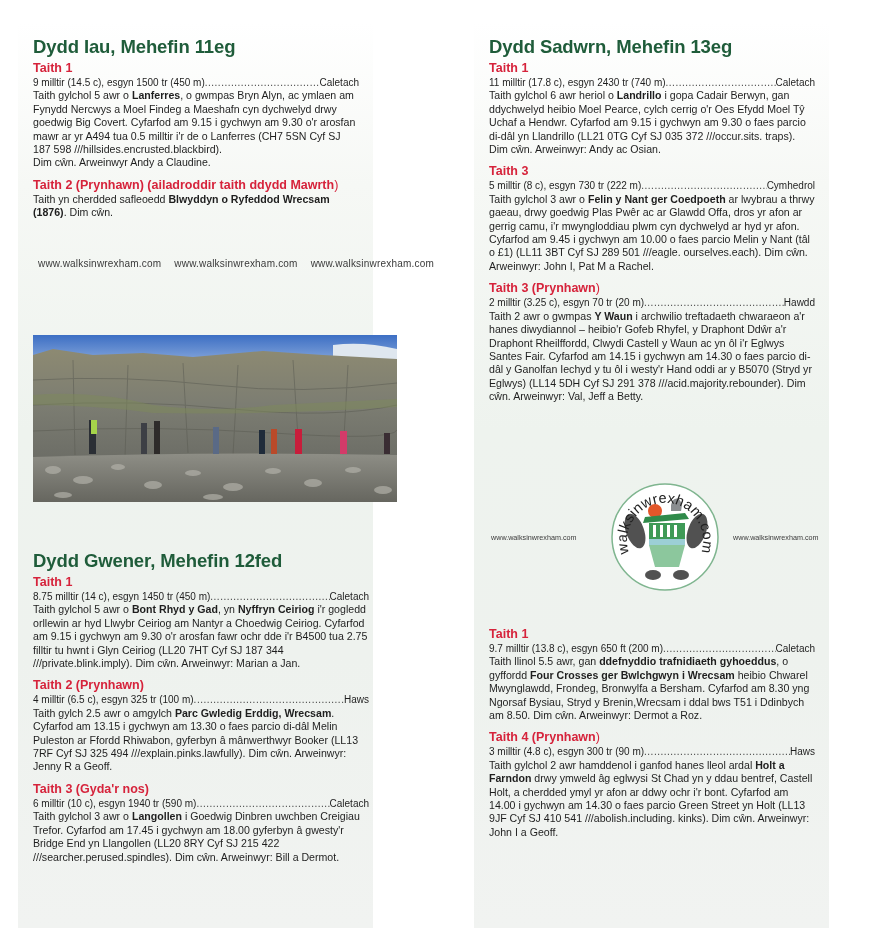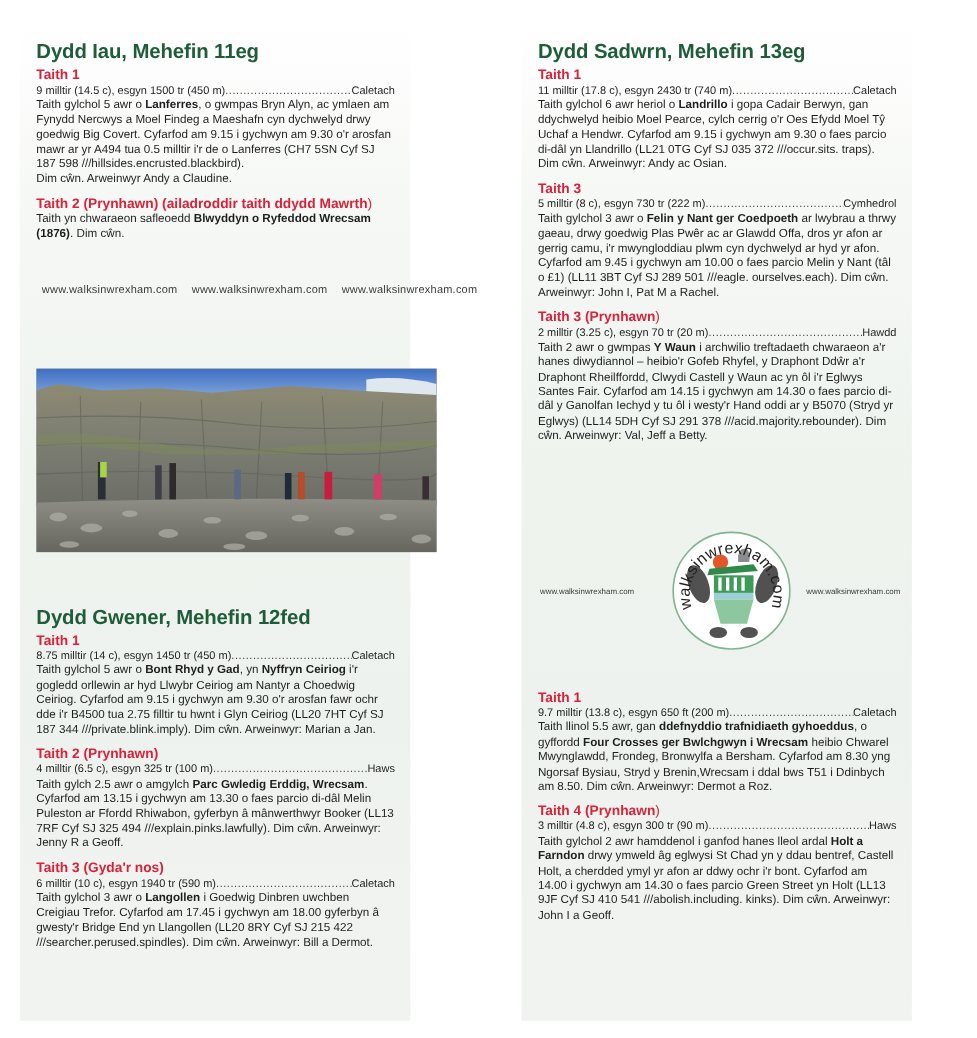--- a/index.html
+++ b/index.html
@@ -33,21 +33,21 @@
   .urls {
     font-size: 10px; color: #3a3a3a; letter-spacing: 0.2px; white-space: nowrap;
   }
   .urls span { margin-right: 10px; }
   #left .urls { margin-top: 38px; margin-left: 5px; }
   .photo {
     position: absolute; left: 15px; top: 313px; width: 364px; height: 167px; overflow: hidden;
     background: #8b8f86;
   }
   .photo svg { display: block; }
-  #left .day2 { position: absolute; left: 15px; top: 528px; right: 14px; }
+  #left .day2 { position: absolute; left: 15px; top: 528px; right: 4px; }
   #right .logo-row {
     position: absolute; left: 0; right: 0; top: 455px; height: 120px;
   }
   #right .logo-row .url-l { position: absolute; left: 17px; top: 56px; font-size: 7.2px; color: #3a3a3a; }
   #right .logo-row .url-r { position: absolute; left: 259px; top: 56px; font-size: 7.2px; color: #3a3a3a; }
   .logo {
     position: absolute; left: 135px; top: 4px; width: 112px; height: 112px;
   }
   #right .day-sun { position: absolute; left: 15px; top: 605px; right: 14px; }
 </style>
@@ -61,21 +61,21 @@
       <div class="walk-title">Taith 1</div>
       <div class="stats">
         <span>9 milltir (14.5 c), esgyn 1500 tr (450 m)</span>
         <span class="dots"></span>
         <span>Caletach</span>
       </div>
       <div class="desc"><span>Taith gylchol 5 awr o </span><b>Lanferres</b><span>, o gwmpas Bryn Alyn, ac ymlaen am Fynydd Nercwys a Moel Findeg a Maeshafn cyn dychwelyd drwy goedwig Big Covert. Cyfarfod am 9.15 i gychwyn am 9.30 o'r arosfan mawr ar yr A494 tua 0.5 milltir i'r de o Lanferres (CH7 5SN Cyf SJ 187 598 ///hillsides.encrusted.blackbird).</span><br><span>Dim cŵn. Arweinwyr Andy a Claudine.</span></div>
     </div>
     <div class="walk">
       <div class="walk-title"><span>Taith 2 (Prynhawn) (ailadroddir taith ddydd Mawrth</span><span class="paren" style="font-weight:normal">)</span></div>
-      <div class="desc"><span>Taith yn chwaraeon safleoedd </span><b>Blwyddyn o Ryfeddod Wrecsam (1876)</b><span>. Dim cŵn.</span></div>
+      <div class="desc"><span>Taith yn cherdded safleoedd </span><b>Blwyddyn o Ryfeddod Wrecsam (1876)</b><span>. Dim cŵn.</span></div>
     </div>
     <div class="urls">
       <span>www.walksinwrexham.com</span>
       <span>www.walksinwrexham.com</span>
       <span>www.walksinwrexham.com</span>
     </div>
   </div>
 
   <div class="photo">
     <svg width="364" height="167" viewBox="0 0 364 167">

